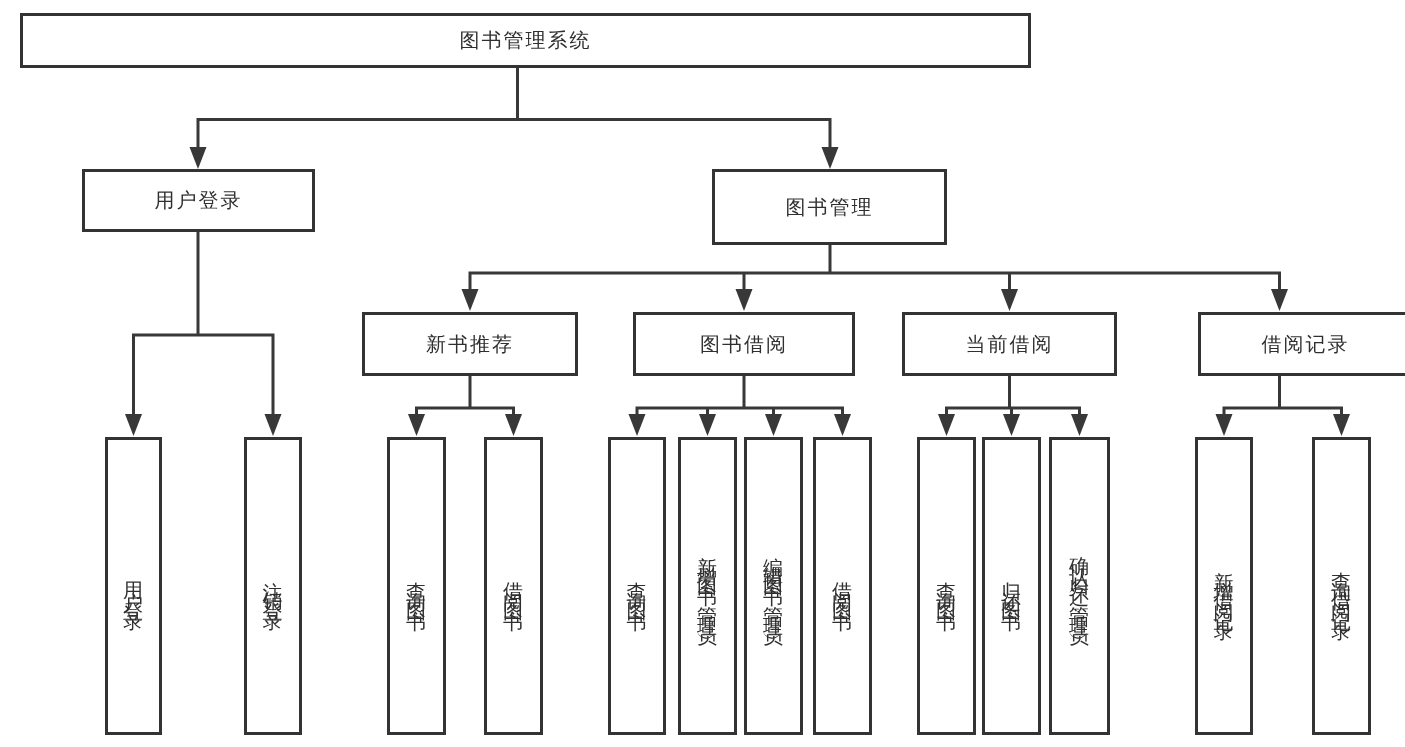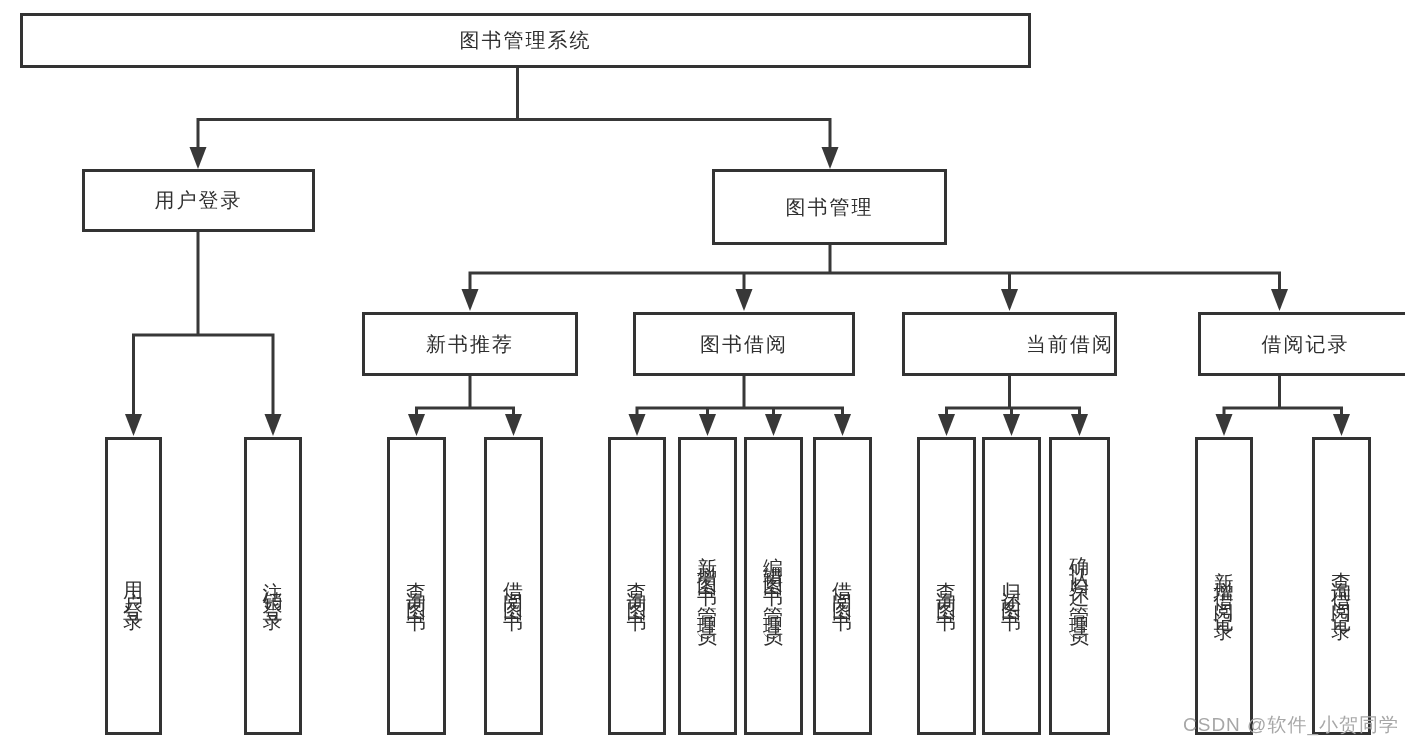--- a/index.html
+++ b/index.html
@@ -49,21 +49,21 @@
     letter-spacing: 10px;
     line-height: 1;
     white-space: nowrap;
   }
   
   .n-root   { left: 20px;   top: 13px;  width: 1011px; height: 55px; }
   .n-login  { left: 82px;   top: 169px; width: 233px;  height: 63px; }
   .n-mgmt   { left: 712px;  top: 169px; width: 235px;  height: 76px; }
   .n-new    { left: 362px;  top: 312px; width: 216px;  height: 64px; }
   .n-borrow { left: 633px;  top: 312px; width: 222px;  height: 64px; }
-  .n-cur    { left: 902px;  top: 312px; width: 215px;  height: 64px; justify-content: flex-end; }
+  .n-cur    { left: 902px;  top: 312px; width: 215px;  height: 64px; }
   .n-rec    { left: 1172px; top: 312px; width: 215px;  height: 64px; margin-left: 26px; }
   .lf       { top: 437px; height: 298px; }
   .lf-1  { left: 105px;  width: 57px; }
   .lf-2  { left: 244px;  width: 58px; }
   .lf-3  { left: 387px;  width: 59px; }
   .lf-4  { left: 484px;  width: 59px; }
   .lf-5  { left: 608px;  width: 58px; }
   .lf-6  { left: 678px;  width: 59px; }
   .lf-7  { left: 744px;  width: 59px; }
   .lf-8  { left: 813px;  width: 59px; }
@@ -185,15 +185,14 @@
   <div class="leaf lf lf-11">
     <span>确认归还（管理员）</span>
   </div>
   <div class="leaf lf lf-12">
     <span>新增借阅记录</span>
   </div>
   <div class="leaf lf lf-13">
     <span>查询借阅记录</span>
   </div>
 
-  <div id="watermark">CSDN @软件_小贺同学</div>
 
 </div>
 
 </body></html>

